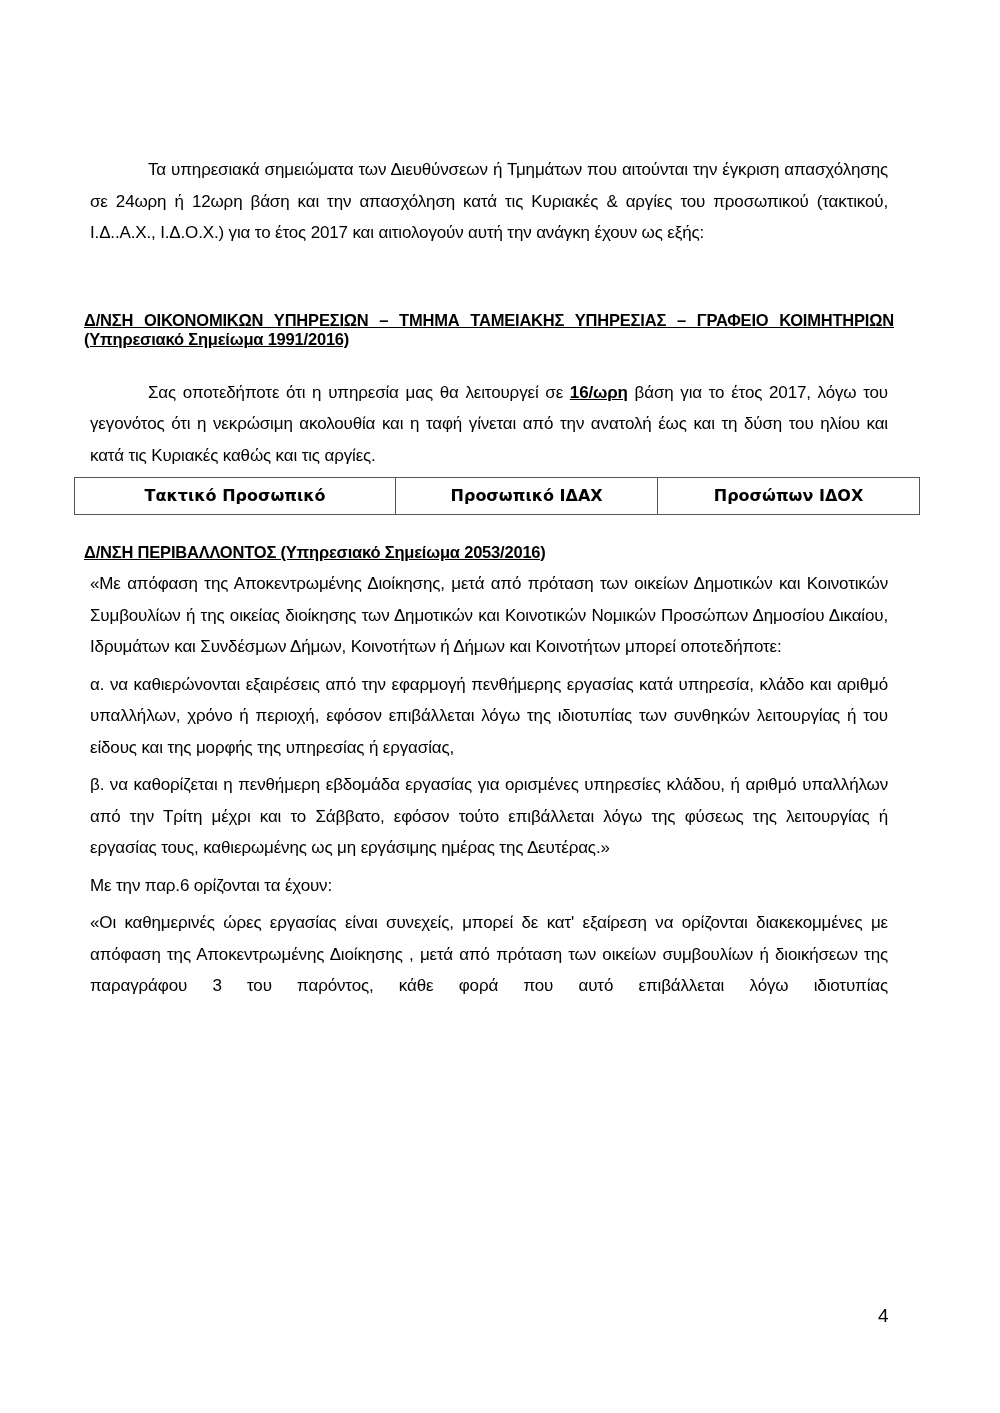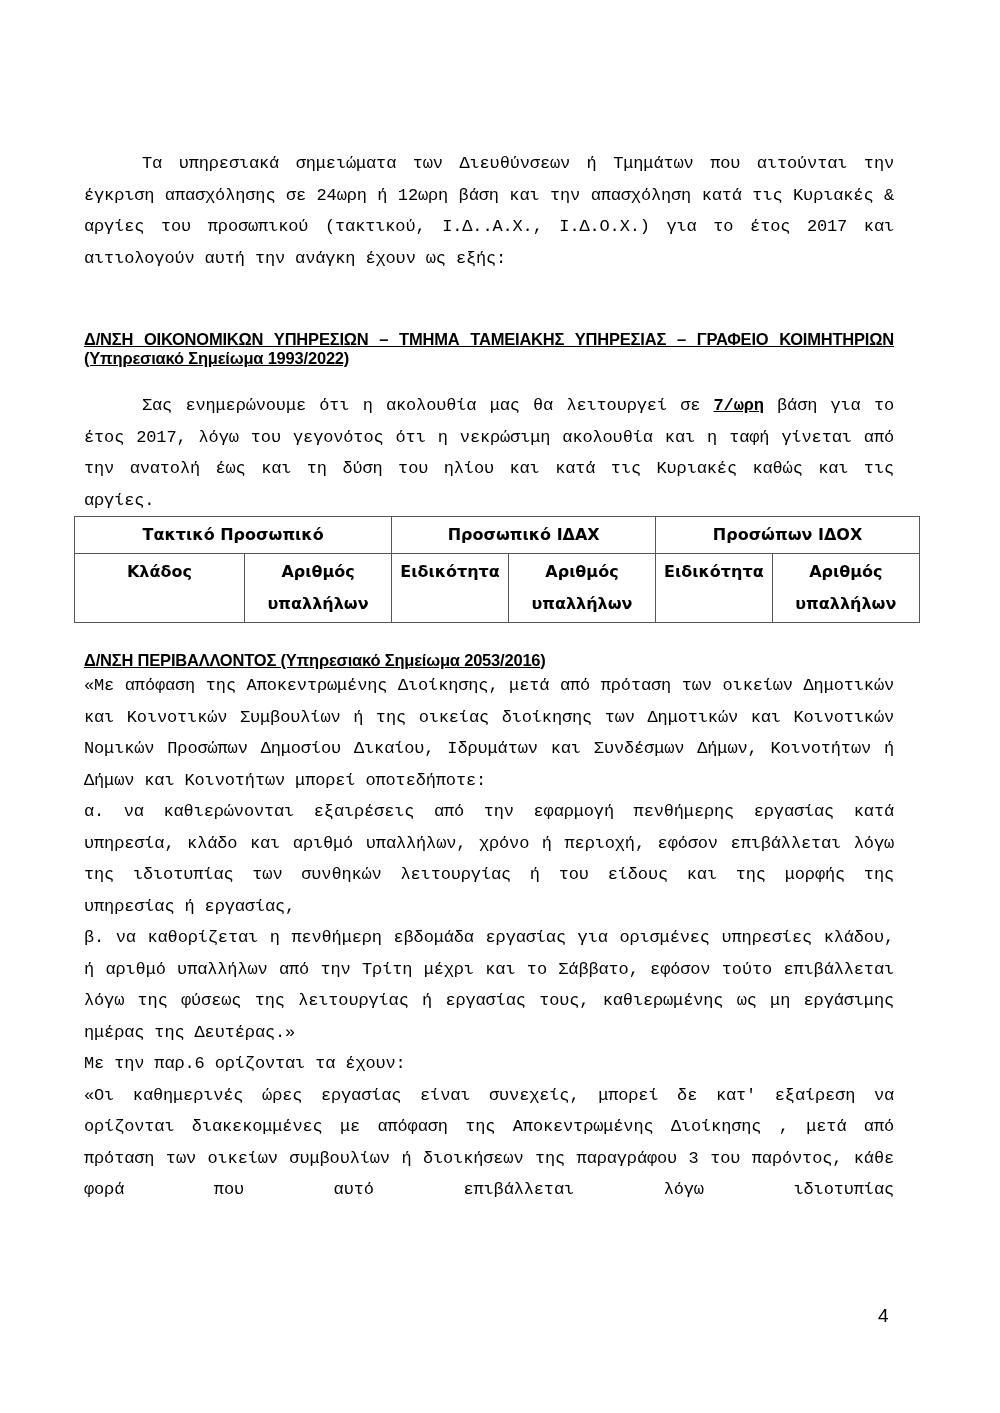--- a/index.html
+++ b/index.html
@@ -1,19 +1,19 @@
 <!DOCTYPE html>
 <html><head>
   <meta charset="utf-8">
   <style>
     html, body { margin: 0; padding: 0; background: #ffffff; }
     body { width: 1000px; height: 1413px; position: relative; overflow: hidden; color: #000; }
     .page { position: absolute; left: 84px; top: 148px; width: 810px;
       font-family: "Liberation Sans", sans-serif; font-size: 17px; }
-    .p { text-align: justify; line-height: 31.5px; margin: 0; letter-spacing: -0.15px; font-family: Liberation Mono, monospace; }
+    .p { text-align: justify; line-height: 31.5px; margin: 6px; letter-spacing: -0.15px; }
     .p.indent { text-indent: 58px; }
     .p.last-left { text-align-last: left; }
     .heading { font-weight: bold; text-decoration: underline; text-align: justify;
       line-height: 19px; margin: 0; font-size: 16.5px; letter-spacing: -0.2px; }
     .heading.last-left { text-align-last: left; }
     table.staff { border-collapse: collapse; width: 846px; margin-left: -10px;
       font-family: "DejaVu Sans", sans-serif; font-size: 16px; }
     table.staff td, table.staff th { border: 1px solid #555; vertical-align: top;
       padding: 2px 8px; line-height: 32px; }
     table.staff th { font-weight: bold; text-align: center; }
@@ -23,49 +23,41 @@
   </style>
 </head>
 <body>
 
 <div class="page">
 
   <p class="p indent last-left">Τα υπηρεσιακά σημειώματα των Διευθύνσεων ή Τμημάτων που αιτούνται την έγκριση απασχόλησης σε 24ωρη ή 12ωρη βάση και την απασχόληση κατά τις Κυριακές &amp; αργίες του προσωπικού (τακτικού, Ι.Δ..Α.Χ., Ι.Δ.Ο.Χ.) για το έτος 2017 και αιτιολογούν αυτή την ανάγκη έχουν ως εξής:</p>
 
   <div style="height:56px"></div>
 
-  <p class="heading last-left">Δ/ΝΣΗ ΟΙΚΟΝΟΜΙΚΩΝ ΥΠΗΡΕΣΙΩΝ – ΤΜΗΜΑ ΤΑΜΕΙΑΚΗΣ ΥΠΗΡΕΣΙΑΣ – ΓΡΑΦΕΙΟ ΚΟΙΜΗΤΗΡΙΩΝ (Υπηρεσιακό Σημείωμα 1993/2022)</p>
+  <p class="heading last-left">Δ/ΝΣΗ ΟΙΚΟΝΟΜΙΚΩΝ ΥΠΗΡΕΣΙΩΝ – ΤΜΗΜΑ ΤΑΜΕΙΑΚΗΣ ΥΠΗΡΕΣΙΑΣ – ΓΡΑΦΕΙΟ ΚΟΙΜΗΤΗΡΙΩΝ (Υπηρεσιακό Σημείωμα 1991/2016)</p>
 
   <div style="height:22px"></div>
 
-  <p class="p indent last-left"><span>Σας ενημερώνουμε ότι η ακολουθία μας θα λειτουργεί σε </span><b style="text-decoration:underline">7/ωρη</b><span> βάση για το έτος 2017, λόγω του γεγονότος ότι η νεκρώσιμη ακολουθία και η ταφή γίνεται από την ανατολή έως και τη δύση του ηλίου και κατά τις Κυριακές καθώς και τις αργίες.</span></p>
+  <p class="p indent last-left"><span>Σας οποτεδήποτε ότι η υπηρεσία μας θα λειτουργεί σε </span><b style="text-decoration:underline">16/ωρη</b><span> βάση για το έτος 2017, λόγω του γεγονότος ότι η νεκρώσιμη ακολουθία και η ταφή γίνεται από την ανατολή έως και τη δύση του ηλίου και κατά τις Κυριακές καθώς και τις αργίες.</span></p>
 
 
   <table class="staff">
     <colgroup>
       <col style="width:172px">
         <col style="width:148px">
         <col style="width:113px">
         <col style="width:148px">
         <col style="width:113px">
         <col style="width:148px">
     </colgroup>
     <tbody>
         <tr>
       <th colspan="2">Τακτικό Προσωπικό</th>
       <th colspan="2">Προσωπικό ΙΔΑΧ</th>
       <th colspan="2">Προσώπων ΙΔΟΧ</th>
-    </tr>
-    <tr>
-      <th>Κλάδος</th>
-      <th>Αριθμός υπαλλήλων</th>
-      <th>Ειδικότητα</th>
-      <th>Αριθμός υπαλλήλων</th>
-      <th>Ειδικότητα</th>
-      <th>Αριθμός υπαλλήλων</th>
     </tr>
   </tbody>
     </table>
 
   <div style="height:28px"></div>
 
   <p class="heading">Δ/ΝΣΗ ΠΕΡΙΒΑΛΛΟΝΤΟΣ (Υπηρεσιακό Σημείωμα 2053/2016)</p>
 
   <p class="p last-left">«Με απόφαση της Αποκεντρωμένης Διοίκησης, μετά από πρόταση των οικείων Δημοτικών και Κοινοτικών Συμβουλίων ή της οικείας διοίκησης των Δημοτικών και Κοινοτικών Νομικών Προσώπων Δημοσίου Δικαίου, Ιδρυμάτων και Συνδέσμων Δήμων, Κοινοτήτων ή Δήμων και Κοινοτήτων μπορεί οποτεδήποτε:</p>
   <p class="p last-left">α. να καθιερώνονται εξαιρέσεις από την εφαρμογή πενθήμερης εργασίας κατά υπηρεσία, κλάδο και αριθμό υπαλλήλων, χρόνο ή περιοχή, εφόσον επιβάλλεται λόγω της ιδιοτυπίας των συνθηκών λειτουργίας ή του είδους και της μορφής της υπηρεσίας ή εργασίας,</p>

